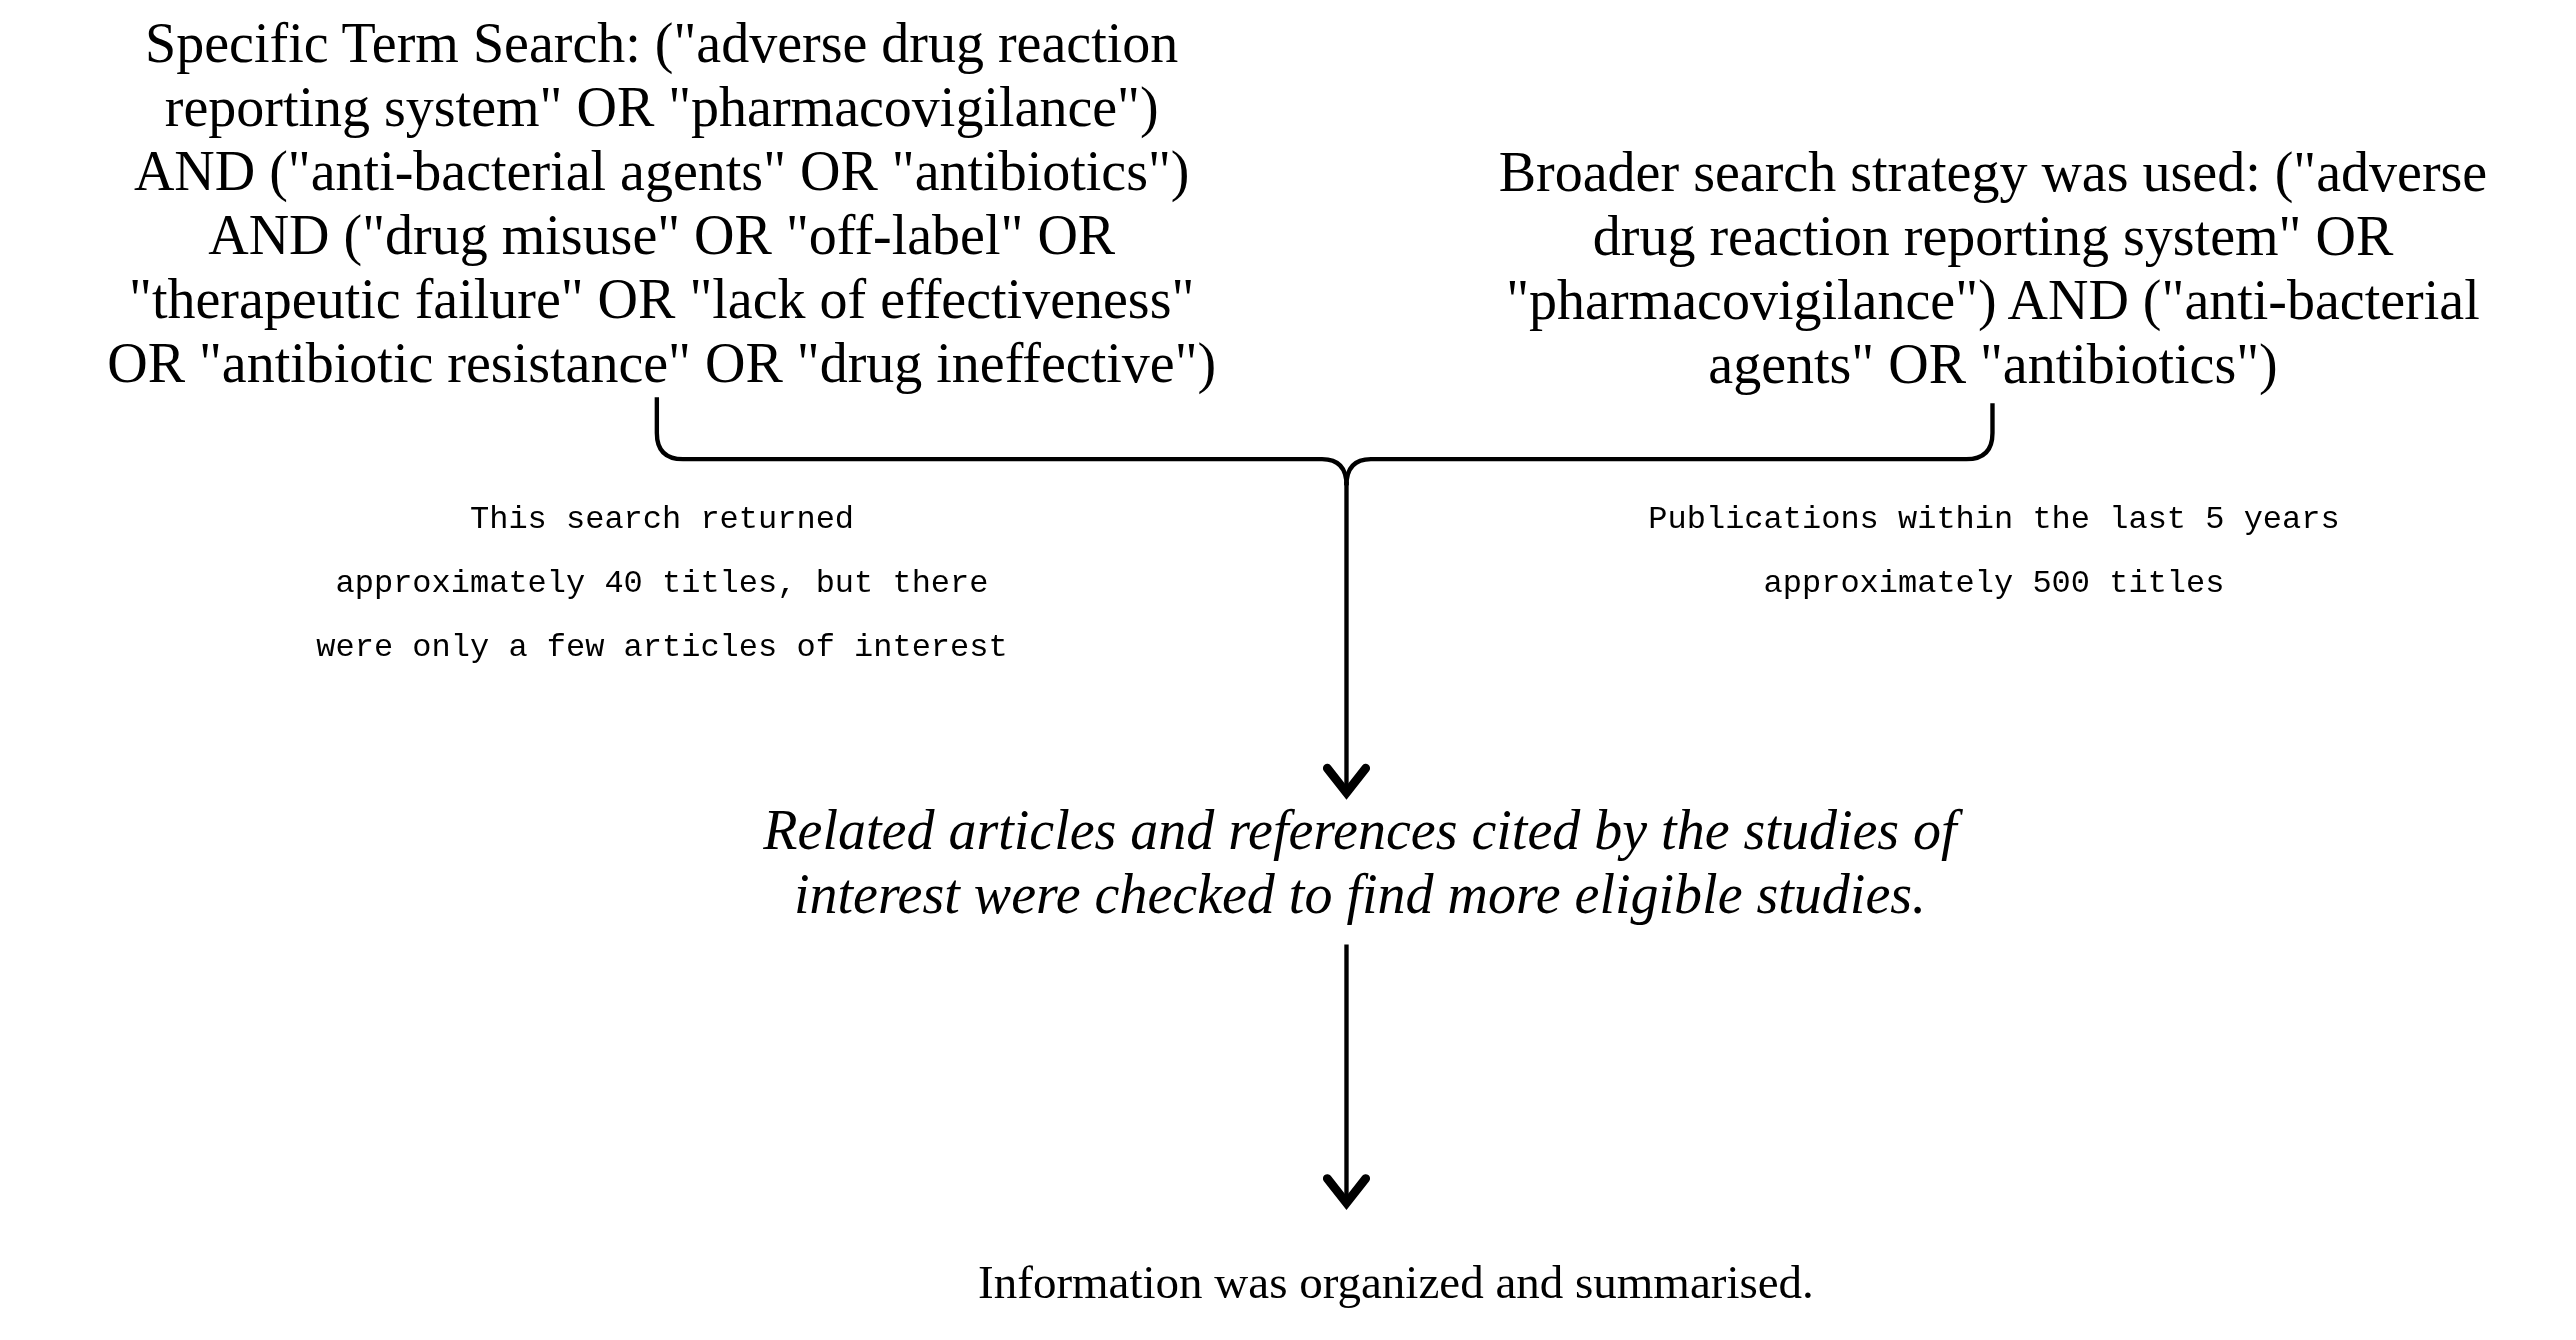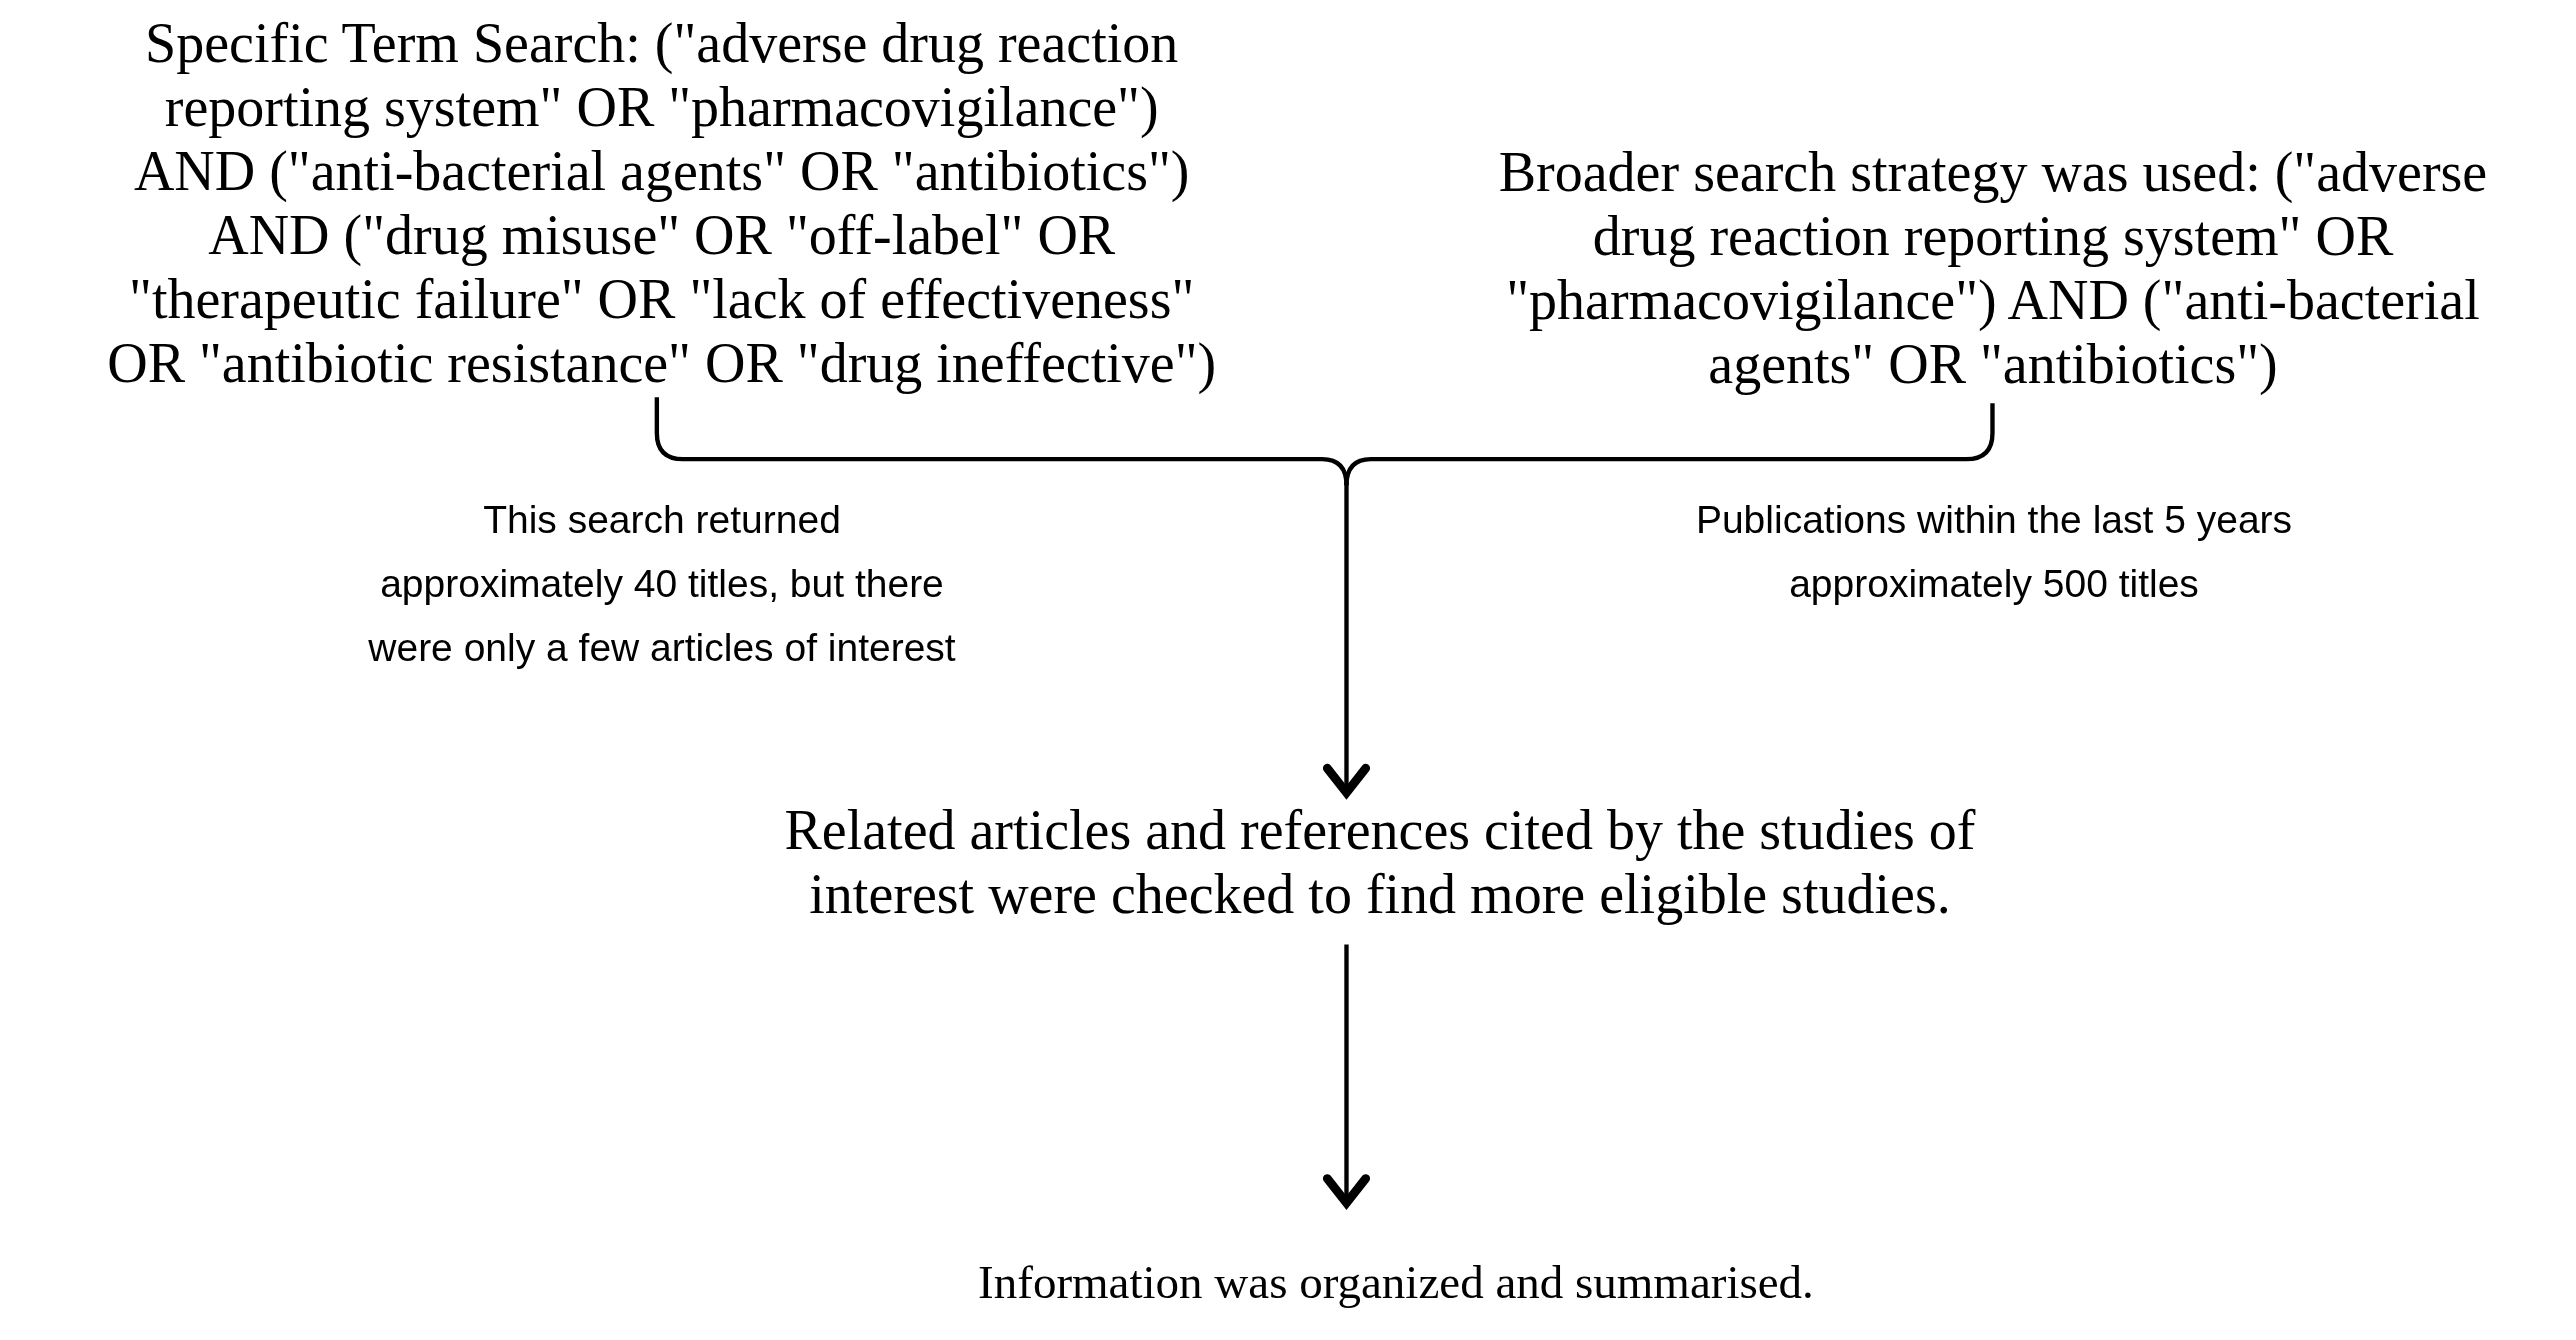--- a/index.html
+++ b/index.html
@@ -38,29 +38,29 @@
     position: absolute;
     text-align: center;
     white-space: pre-line;
   }
   .serif-block {
     font-family: "Liberation Serif", "DejaVu Serif", serif;
     font-size: 56px;
     line-height: 64px;
   }
   .sans-note {
-    font-family: Liberation Sans, sans-serif;
-    font-size: 39px;
+    font-family: Liberation Mono, monospace;
+    font-size: 32px;
     line-height: 64px;
   }
   .specific-search { left: 15.7px;   top: 10.5px;   width: 1292px; }
   .broad-search    { left: 1408px; top: 140px;  width: 1170px; }
   .left-note       { left: 269px;  top: 488px;  width: 786px;  }
   .right-note      { left: 1601px; top: 488px;  width: 786px;  }
-  .middle-block    { left: 638px;  top: 798px;  width: 1484px; }
+  .middle-block    { left: 618px;  top: 798px;  width: 1484px; font-style: italic; }
   .lang-note       { left: 1390px; top: 1008px; width: 664px;  line-height: 66px; }
   .bottom-block    { left: 654px;  top: 1250px; width: 1484px; font-size: 47px; line-height: 65px; }
 </style>
 </head>
 <body>
 
 <div class="canvas">
 
   <svg class="overlay" viewBox="0 0 2950 1535" aria-hidden="true">
 

